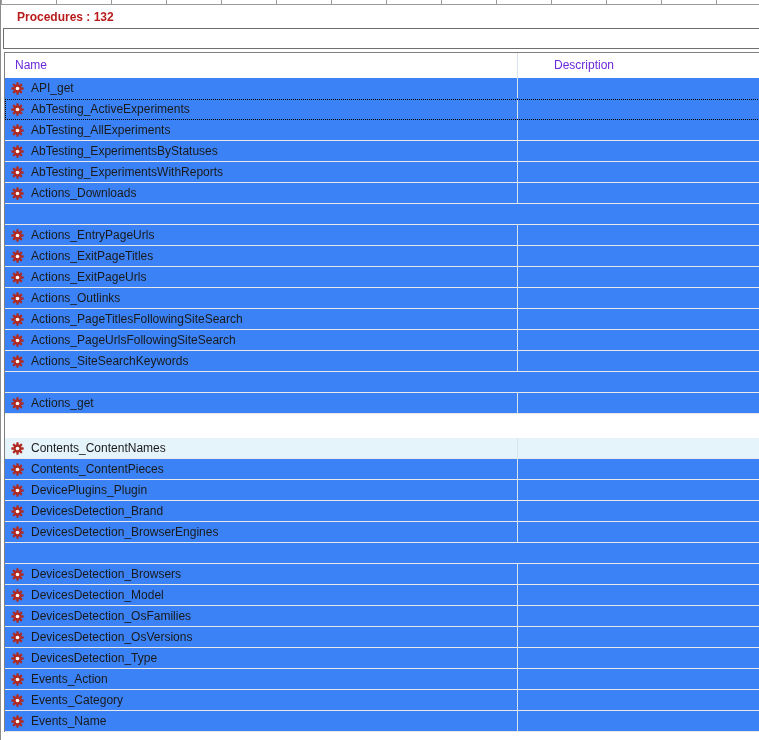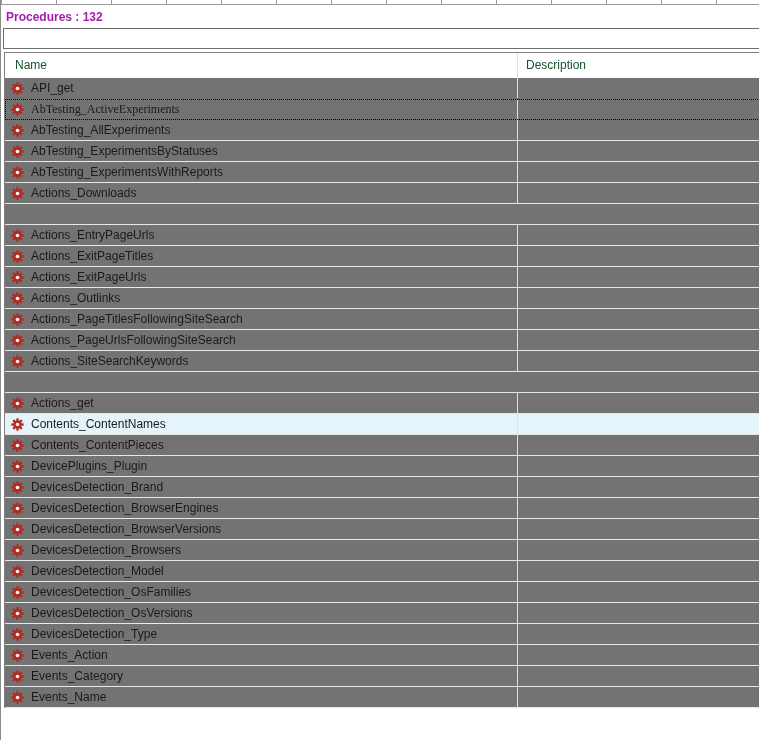--- a/index.html
+++ b/index.html
@@ -11,65 +11,64 @@
     background:#fff;
     border-left:1px solid #8c8c8c;
     overflow:hidden;
   }
   .top-strip {
     height:5px;
     border-bottom:1px solid #9b9b9b;
     background:repeating-linear-gradient(to right, #9b9b9b 0 1px, transparent 1px 55px);
   }
   .panel-title {
-    margin:4px 0 0 5px;
+    margin:4px 0 0 16px;
     font-weight:bold;
-    color:#a21caf;
+    color:#b91c1c;
     height:16px;
     line-height:16px;
   }
   .filter-input {
     display:block;
     margin:3px 0 0 2px;
     width:757px;
     height:21px;
     border:1px solid #6e6e6e;
     outline:none;
     padding:0 4px;
     font-family:"Liberation Sans", sans-serif;
     font-size:12px;
   }
   .table {
     margin:3px 0 0 3px;
     border-top:1px solid #7f7f7f;
     border-left:1px solid #7f7f7f;
     width:756px;
   }
-  .thead { display:flex; height:25px; color:#14532d; }
+  .thead { display:flex; height:25px; color:#6d28d9;gap:28px; }
   .th { line-height:25px; white-space:nowrap; overflow:hidden; }
   .th.name {
     width:513px;
     padding-left:10px;
     border-right:1px solid #d9e3ee;
   }
   .th.desc { flex:1; padding-left:8px; }
   .row {
     display:flex;
     height:21px;
     border-bottom:1px solid #e8e8e8;
-    background:#737373;
+    background:#3b82f6;
   }
   .row.pre-focus { border-bottom-color:transparent; }
   .row.focused {
     outline:1px dotted #000;
     outline-offset:-1px;
     border-bottom-color:transparent;
-    font-family:Liberation Serif, serif;
-  }
-  .row.hovered { background:var(--hover-bg, #e5f3fb); }
+  }
+  .row.hovered { background:var(--hover-bg, #e5f3fb);margin-top:24px; }
   .cell { display:flex; align-items:center; white-space:nowrap; overflow:hidden; }
   .cell.name {
     width:513px;
     padding-left:6px;
     border-right:1px solid #d9e3ee;
   }
   .cell.desc { flex:1; padding-left:8px; }
   .gear {
     color:var(--gear-red, #b02a21);
     width:13px; height:13px;
@@ -513,39 +512,20 @@
             <rect x="6.6" y="0.4" width="2.8" height="3.2" rx="0.5" transform="rotate(315 8 8)"></rect>
           </g>
           <circle cx="8" cy="8" r="2.25" fill="#ffffff"></circle>
         </svg>
       </span>
       <span class="proc-label">DevicesDetection_BrowserEngines</span>
     </div>
     <div class="cell desc"></div>
   </div>
       <div class="row">
-    <div class="cell name">
-      <span class="gear">
-        <svg viewBox="0 0 16 16" aria-hidden="true">
-          <g fill="currentColor">
-            <circle cx="8" cy="8" r="5.1"></circle>
-            <rect x="6.6" y="0.4" width="2.8" height="3.2" rx="0.5"></rect>
-            <rect x="6.6" y="0.4" width="2.8" height="3.2" rx="0.5" transform="rotate(45 8 8)"></rect>
-            <rect x="6.6" y="0.4" width="2.8" height="3.2" rx="0.5" transform="rotate(90 8 8)"></rect>
-            <rect x="6.6" y="0.4" width="2.8" height="3.2" rx="0.5" transform="rotate(135 8 8)"></rect>
-            <rect x="6.6" y="0.4" width="2.8" height="3.2" rx="0.5" transform="rotate(180 8 8)"></rect>
-            <rect x="6.6" y="0.4" width="2.8" height="3.2" rx="0.5" transform="rotate(225 8 8)"></rect>
-            <rect x="6.6" y="0.4" width="2.8" height="3.2" rx="0.5" transform="rotate(270 8 8)"></rect>
-            <rect x="6.6" y="0.4" width="2.8" height="3.2" rx="0.5" transform="rotate(315 8 8)"></rect>
-          </g>
-          <circle cx="8" cy="8" r="2.25" fill="#ffffff"></circle>
-        </svg>
-      </span>
-      <span class="proc-label">DevicesDetection_BrowserVersions</span>
-    </div>
     <div class="cell desc"></div>
   </div>
       <div class="row">
     <div class="cell name">
       <span class="gear">
         <svg viewBox="0 0 16 16" aria-hidden="true">
           <g fill="currentColor">
             <circle cx="8" cy="8" r="5.1"></circle>
             <rect x="6.6" y="0.4" width="2.8" height="3.2" rx="0.5"></rect>
             <rect x="6.6" y="0.4" width="2.8" height="3.2" rx="0.5" transform="rotate(45 8 8)"></rect>

